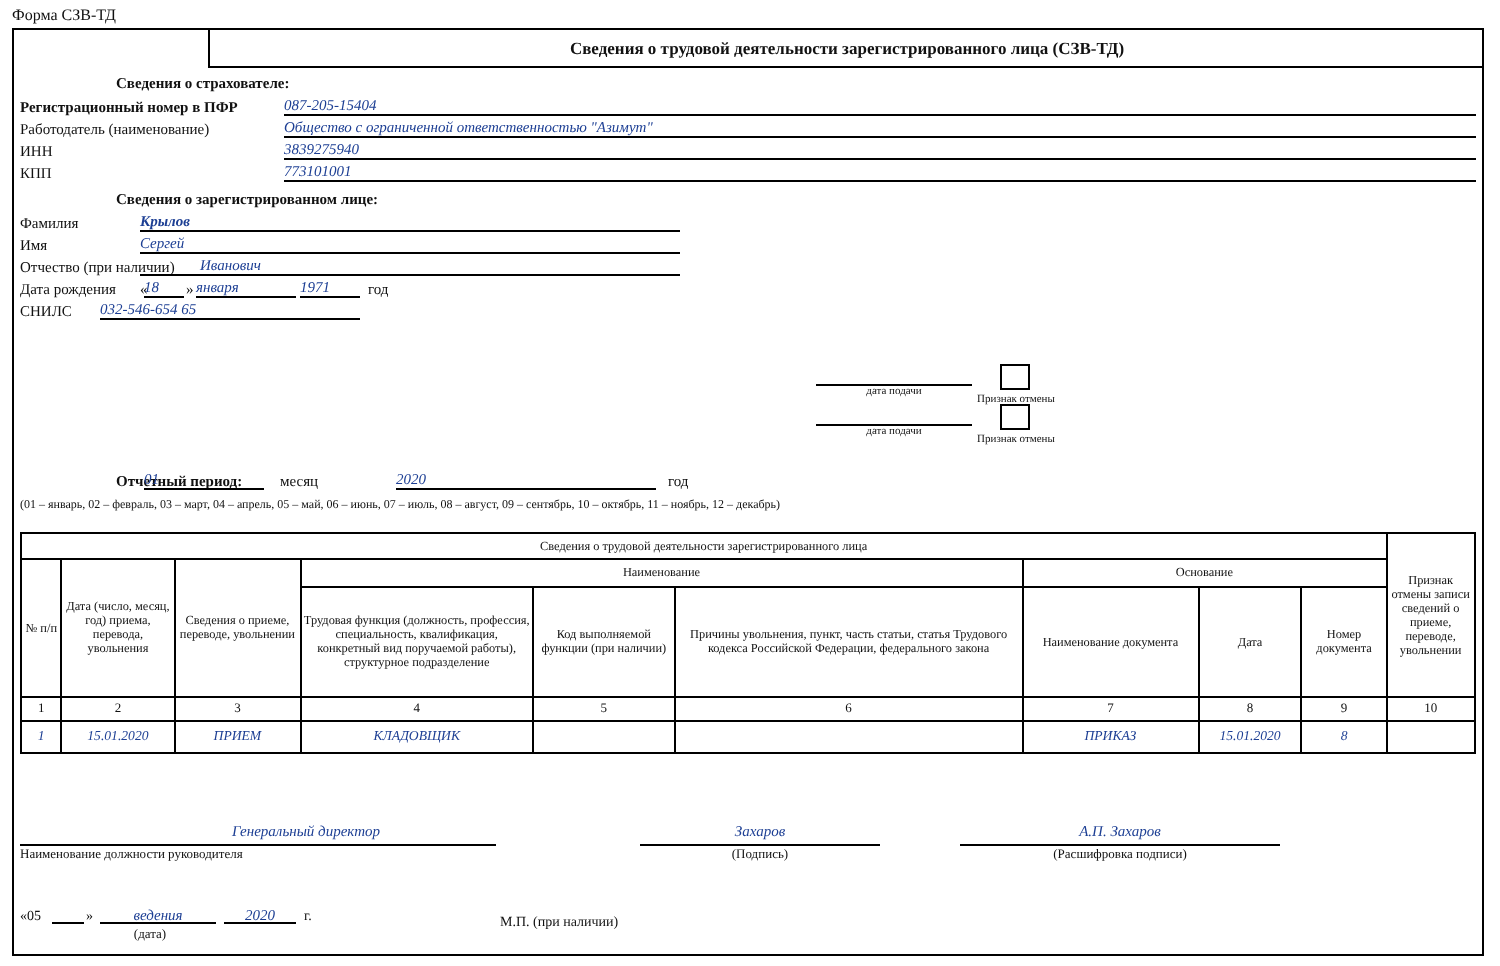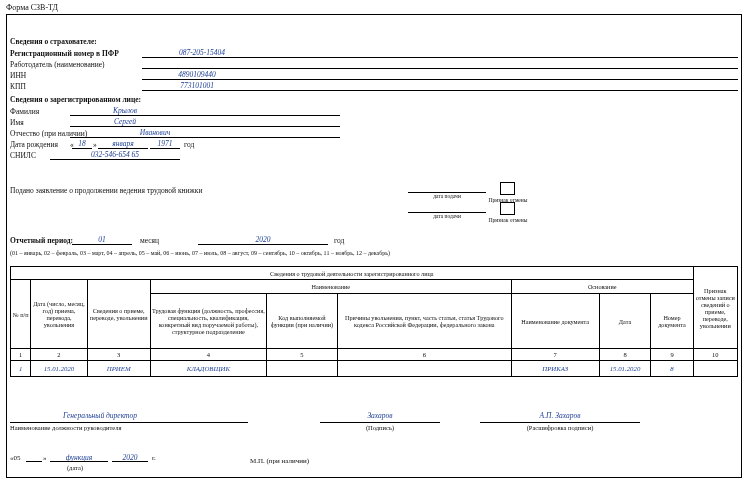--- a/index.html
+++ b/index.html
@@ -24,26 +24,26 @@
     border-left:1px solid #000;border-bottom:1px solid #000;
     box-sizing:border-box;
     display:flex;align-items:center;justify-content:center;
     font-weight:bold;font-size:8.5px;text-align:center;
   }
   .hdr-left{
     position:absolute;left:6px;top:14px;width:98px;height:20px;
     box-sizing:border-box;
   }
   .sect{
-    position:absolute;font-weight:bold;font-size:7.5px;
+    position:absolute;font-weight:bold;font-size:7.5px;margin-left:48px;
   }
   .lbl{position:absolute;font-size:7.5px;white-space:nowrap;}
   .val{
     position:absolute;font-size:7.5px;color:#1d3f94;font-style:italic;
-    text-align:center;white-space:nowrap;
+    text-align:left;white-space:nowrap;
   }
   .uline{position:absolute;border-bottom:1px solid #000;height:0;}
   .smalllbl{position:absolute;font-size:5.5px;text-align:center;white-space:nowrap;}
   .box-sq{position:absolute;border:1px solid #000;box-sizing:border-box;}
   .note{position:absolute;font-size:6px;white-space:nowrap;}
 
   
   .tbl{position:absolute;left:10px;top:266px;width:728px;border-collapse:collapse;}
   .tbl td,.tbl th{
     border:1px solid #000;font-size:6.2px;text-align:center;
@@ -61,43 +61,45 @@
 </style>
 </head>
 <body>
 
 <div class="page">
 
   <div class="form-tag">Форма СЗВ-ТД</div>
 
   <div class="outer"></div>
   <div class="hdr-left"></div>
+  <div class="title-box">Сведения о трудовой деятельности зарегистрированного лица (СЗВ-ТД)</div>
 
   <div class="sect" style="left:10px;top:37px;">Сведения о страхователе:</div>
 
   <div class="lbl" style="left:10px;top:49px;font-weight:bold;">Регистрационный номер в ПФР</div>
   <div class="uline" style="left:142px;top:57px;width:596px;"></div>
   <div class="val" style="left:142px;top:48px;width:120px;">087-205-15404</div>
 
   <div class="lbl" style="left:10px;top:60px;">Работодатель (наименование)</div>
   <div class="uline" style="left:142px;top:68px;width:596px;"></div>
+  <div class="val" style="left:142px;top:59px;width:350px;">Общество с ограниченной ответственностью "Азимут"</div>
 
   <div class="lbl" style="left:10px;top:71px;">ИНН</div>
   <div class="uline" style="left:142px;top:79px;width:596px;"></div>
-  <div class="val" style="left:142px;top:70px;width:110px;">4890109440</div>
+  <div class="val" style="left:142px;top:70px;width:110px;">3839275940</div>
 
   <div class="lbl" style="left:10px;top:82px;">КПП</div>
   <div class="uline" style="left:142px;top:90px;width:596px;"></div>
   <div class="val" style="left:142px;top:81px;width:110px;">773101001</div>
 
   <div class="sect" style="left:10px;top:95px;">Сведения о зарегистрированном лице:</div>
 
   <div class="lbl" style="left:10px;top:107px;">Фамилия</div>
   <div class="uline" style="left:70px;top:115px;width:270px;"></div>
-  <div class="val" style="left:70px;top:106px;width:110px;">Крылов</div>
+  <div class="val" style="left:70px;top:106px;width:110px;font-weight:bold;">Крылов</div>
 
   <div class="lbl" style="left:10px;top:118px;">Имя</div>
   <div class="uline" style="left:70px;top:126px;width:270px;"></div>
   <div class="val" style="left:70px;top:117px;width:110px;">Сергей</div>
 
   <div class="lbl" style="left:10px;top:129px;">Отчество (при наличии)</div>
   <div class="uline" style="left:70px;top:137px;width:270px;"></div>
   <div class="val" style="left:100px;top:128px;width:110px;">Иванович</div>
 
   <div class="lbl" style="left:10px;top:140px;">Дата рождения</div>
@@ -108,21 +110,20 @@
   <div class="val" style="left:98px;top:139px;width:50px;">января</div>
   <div class="uline" style="left:98px;top:148px;width:50px;"></div>
   <div class="val" style="left:150px;top:139px;width:30px;">1971</div>
   <div class="uline" style="left:150px;top:148px;width:30px;"></div>
   <div class="lbl" style="left:184px;top:140px;">год</div>
 
   <div class="lbl" style="left:10px;top:151px;">СНИЛС</div>
   <div class="uline" style="left:50px;top:159px;width:130px;"></div>
   <div class="val" style="left:50px;top:150px;width:130px;">032-546-654 65</div>
 
-  <div class="lbl" style="left:10px;top:186px;">Подано заявление о продолжении ведения трудовой книжки</div>
   <div class="uline" style="left:408px;top:192px;width:78px;"></div>
   <div class="smalllbl" style="left:408px;top:193px;width:78px;">дата подачи</div>
   <div class="box-sq" style="left:500px;top:182px;width:15px;height:13px;"></div>
   <div class="smalllbl" style="left:488px;top:197px;width:40px;">Признак отмены</div>
 
   <div class="uline" style="left:408px;top:212px;width:78px;"></div>
   <div class="smalllbl" style="left:408px;top:213px;width:78px;">дата подачи</div>
   <div class="box-sq" style="left:500px;top:202px;width:15px;height:13px;"></div>
   <div class="smalllbl" style="left:488px;top:217px;width:40px;">Признак отмены</div>
 
@@ -176,36 +177,36 @@
       <td></td>
       <td></td>
       <td>ПРИКАЗ</td>
       <td>15.01.2020</td>
       <td>8</td>
       <td></td>
     </tr>
   </tbody>
     </table>
 
-  <div class="sig-val" style="left:10px;top:411px;width:180px;text-align:center;">Генеральный директор</div>
+  <div class="sig-val" style="left:10px;top:411px;width:180px;text-align:right;">Генеральный директор</div>
   <div class="sig-line" style="left:10px;top:422px;width:238px;"></div>
   <div class="sig-cap" style="left:10px;top:424px;width:238px;text-align:left;">Наименование должности руководителя</div>
 
   <div class="sig-val" style="left:320px;top:411px;width:120px;">Захаров</div>
   <div class="sig-line" style="left:320px;top:422px;width:120px;"></div>
   <div class="sig-cap" style="left:320px;top:424px;width:120px;">(Подпись)</div>
 
   <div class="sig-val" style="left:480px;top:411px;width:160px;">А.П. Захаров</div>
   <div class="sig-line" style="left:480px;top:422px;width:160px;"></div>
   <div class="sig-cap" style="left:480px;top:424px;width:160px;">(Расшифровка подписи)</div>
 
   <div class="footer-lbl" style="left:10px;top:454px;">«05</div>
   <div class="uline" style="left:26px;top:461px;width:16px;"></div>
   <div class="footer-lbl" style="left:43px;top:454px;">»</div>
-  <div class="sig-val" style="left:50px;top:453px;width:58px;">функция</div>
+  <div class="sig-val" style="left:50px;top:453px;width:58px;">ведения</div>
   <div class="uline" style="left:50px;top:461px;width:58px;"></div>
   <div class="sig-val" style="left:112px;top:453px;width:36px;">2020</div>
   <div class="uline" style="left:112px;top:461px;width:36px;"></div>
   <div class="footer-lbl" style="left:152px;top:454px;">г.</div>
   <div class="sig-cap" style="left:40px;top:464px;width:70px;">(дата)</div>
 
   <div class="footer-lbl" style="left:250px;top:457px;">М.П. (при наличии)</div>
 
 </div>
 

